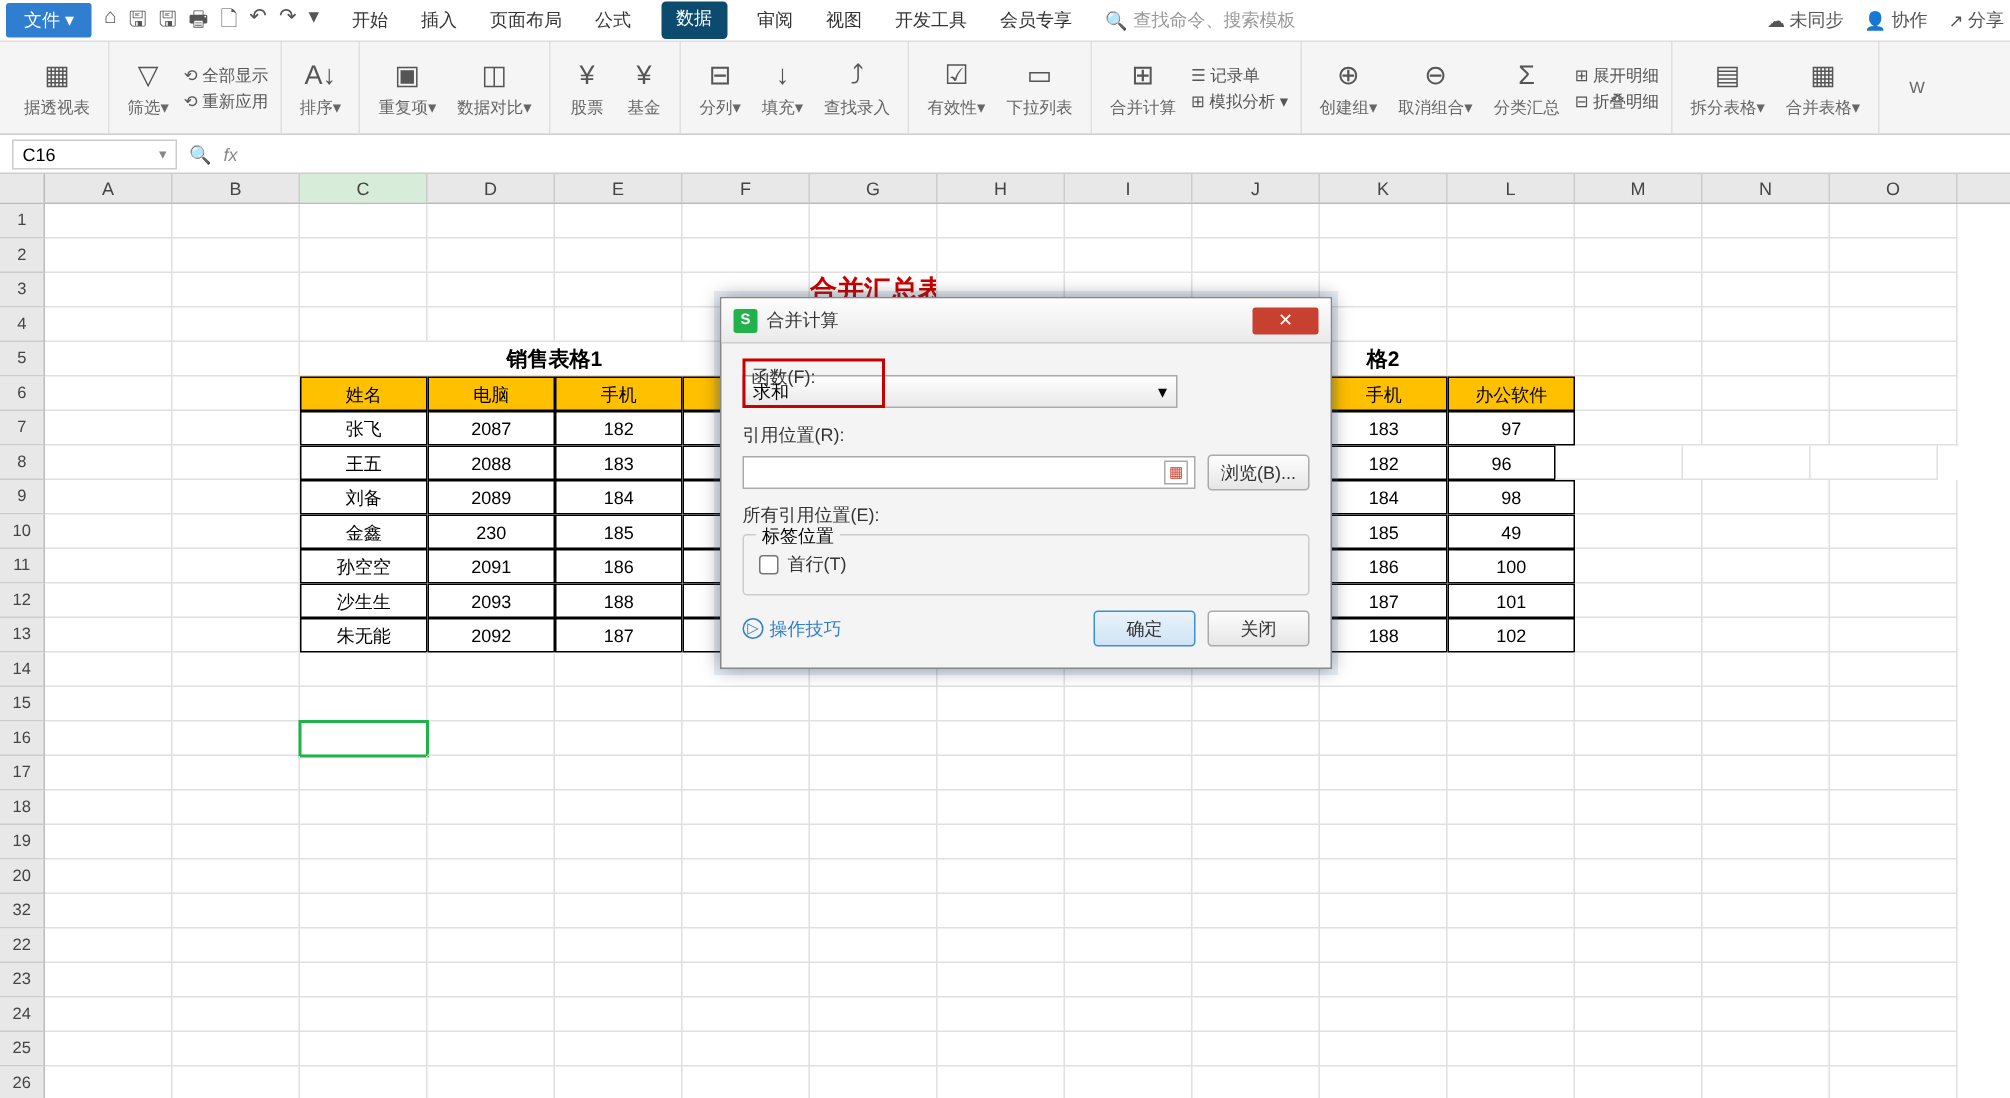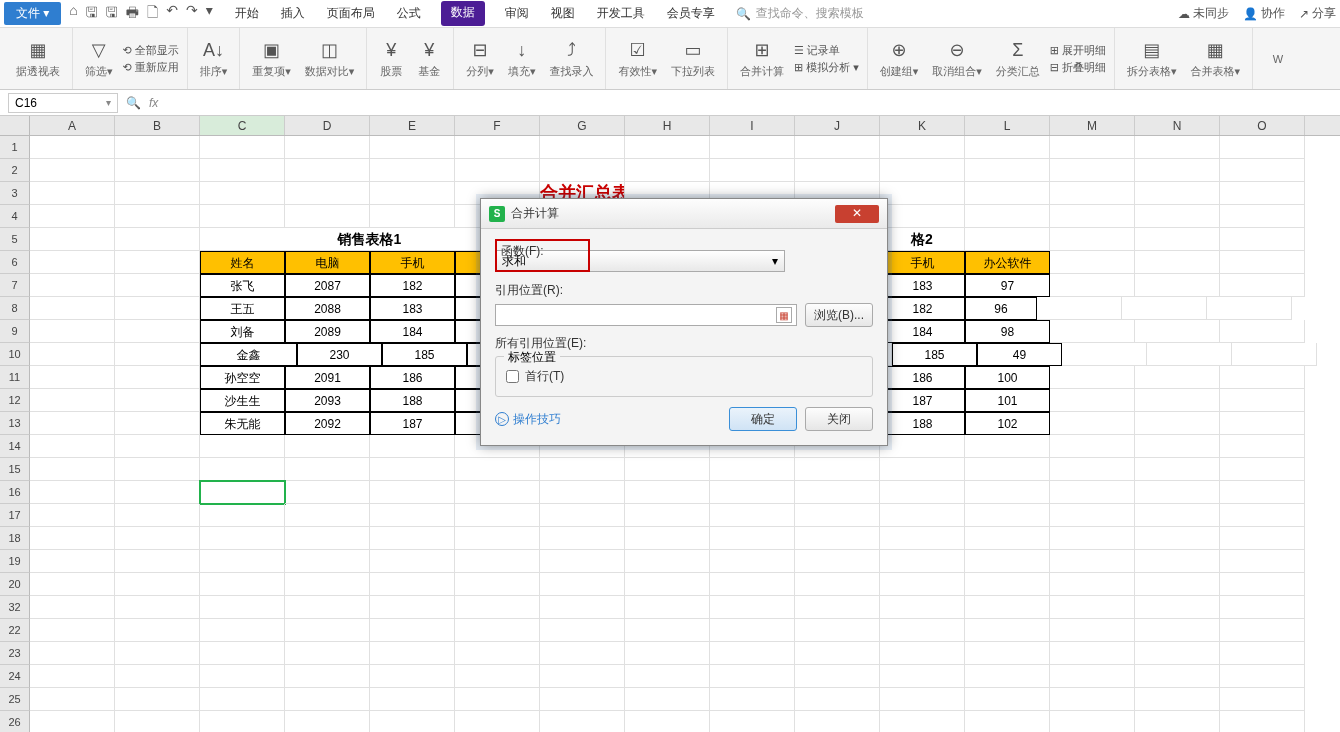--- a/index.html
+++ b/index.html
@@ -5,21 +5,21 @@
 * { box-sizing: border-box; margin: 0; padding: 0; font-family: "Microsoft YaHei", Arial, sans-serif; }
 body { background: #fff; width: 1340px; height: 732px; overflow: hidden; position: relative; }
 
 
 .menubar { height: 28px; background: #fff; border-bottom: 1px solid #ddd; display: flex; align-items: center; padding: 0 4px; font-size: 12px; }
 .file-menu { background: #2f7ed0; color: #fff; padding: 3px 12px; border-radius: 2px; font-size: 12px; }
 .qat { display: flex; gap: 8px; margin-left: 8px; color: #555; }
 .qat span { cursor: pointer; font-size: 14px; }
 .tabs { display: flex; gap: 18px; margin-left: 20px; }
 .tabs span { padding: 4px 2px; color: #333; cursor: pointer; }
-.tabs span.active { background: #4c1d95; color: #fff; padding: 3px 10px; border-radius: 3px; }
+.tabs span.active { background: #0c4a6e; color: #fff; padding: 3px 10px; border-radius: 3px; }
 .search-cmd { margin-left: 20px; color: #999; display: flex; align-items: center; gap: 4px; }
 .right-menu { margin-left: auto; display: flex; gap: 14px; color: #555; }
 .right-menu span { display: flex; align-items: center; gap: 3px; }
 
 
 .ribbon { height: 62px; background: #f5f5f5; border-bottom: 1px solid #ccc; display: flex; align-items: center; padding: 0 4px; font-size: 11px; }
 .ribbon-group { display: flex; flex-direction: column; align-items: center; justify-content: center; padding: 0 8px; height: 100%; border-right: 1px solid #e0e0e0; color: #555; }
 .ribbon-group.small { min-width: 50px; }
 .ribbon-group .label { font-size: 11px; color: #666; white-space: nowrap; }
 .ribbon-btn { display: flex; flex-direction: column; align-items: center; gap: 2px; padding: 2px 4px; }
@@ -423,21 +423,21 @@
         <div class="cell w85 data" style="width: 85px;">184</div>
         <div class="cell w85 data" style="width: 85px;">98</div>
         <div class="cell w85" style="width: 85px;"></div>
         <div class="cell w85" style="width: 85px;"></div>
         <div class="cell w85" style="width: 85px;"></div>
       </div>
       <div class="row">
         <div class="row-h">10</div>
         <div class="cell w85" style="width: 85px;"></div>
         <div class="cell w85" style="width: 85px;"></div>
-        <div class="cell w85 data" style="width: 97px;">金鑫</div>
+        <div class="cell w85 data" style="width: 85px;">金鑫</div>
         <div class="cell w85 data" style="width: 85px;">230</div>
         <div class="cell w85 data" style="width: 85px;">185</div>
         <div class="cell w85 data" style="width: 85px;">1</div>
         <div class="cell w85" style="width: 85px;"></div>
         <div class="cell w85" style="width: 85px;"></div>
         <div class="cell w85" style="width: 85px;"></div>
         <div class="cell w85" style="width: 85px;"></div>
         <div class="cell w85 data" style="width: 85px;">185</div>
         <div class="cell w85 data" style="width: 85px;">49</div>
         <div class="cell w85" style="width: 85px;"></div>

